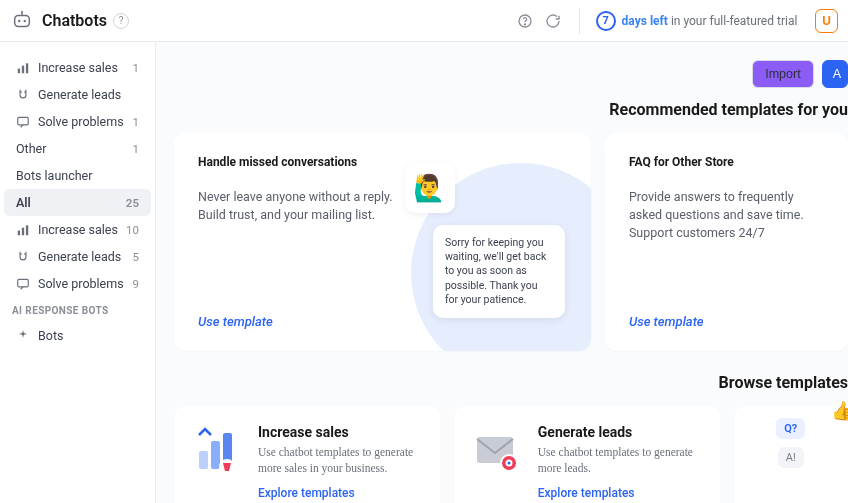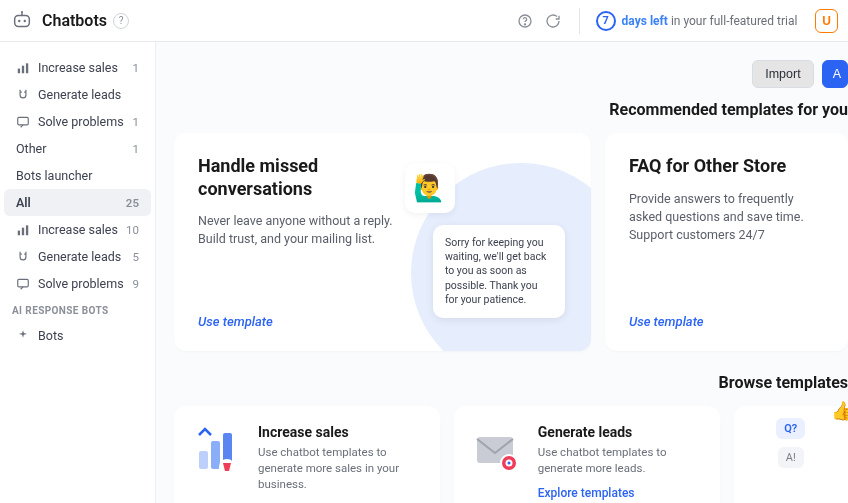--- a/index.html
+++ b/index.html
@@ -71,36 +71,36 @@
   .side-count { font-size: 11.5px; color: #8a8f98; }
   .side-icon { width: 14px; height: 14px; display: inline-flex; align-items: center; justify-content: center; color: #6a6f7a; }
 
   .content { flex: 1; overflow: hidden; position: relative; padding: 18px 0 0 18px; }
   .toolbar {
     position: absolute; top: 18px; right: 0;
     display: flex; gap: 8px; align-items: center;
   }
   .btn {
     border-radius: 6px; padding: 6px 12px; font-size: 12.5px; font-weight: 500;
-    cursor: pointer; border: 1px solid #d9dce2; background: #e5e5e5; color: #2b2f38;
+    cursor: pointer; border: 1px solid #d9dce2; background: #8b5cf6; color: #2b2f38;
   }
   .btn.primary { background: #2b63f3; border-color: #2b63f3; color: #fff; padding: 6px 6px 6px 10px; }
 
   h2.sect { font-size: 16px; font-weight: 700; margin: 44px 0 14px 0; text-align: right; }
   h2.sect.first { margin-top: 40px; }
 
   .cards-row { display: flex; gap: 14px; }
   .tpl-card {
     background: #fff; border-radius: 12px; padding: 22px 24px;
     width: 430px; height: 218px;
     position: relative; overflow: hidden;
     box-shadow: 0 1px 2px rgba(16,20,30,0.03);
   }
   .tpl-card.secondary { width: 250px; }
-  .tpl-title { font-size: 18px; font-weight: 700; line-height: 1.25; margin-bottom: 12px; max-width: 200px; }
+  .tpl-title { font-size: 12px; font-weight: 700; line-height: 1.25; margin-bottom: 18px; max-width: 200px; }
   .tpl-desc { font-size: 12.5px; color: #5a5f6a; line-height: 1.45; max-width: 200px; }
   .tpl-link { position: absolute; bottom: 22px; left: 24px; font-size: 13px; color: #2b63f3; font-weight: 500; cursor: pointer; font-style: italic; }
 
   .blob {
     position: absolute; right: -40px; top: 30px;
     width: 220px; height: 220px; border-radius: 50%;
     background: #e6edfd;
     z-index: 0;
   }
   .emoji-card {
@@ -121,21 +121,21 @@
   .browse-row { display: flex; gap: 14px; }
   .browse-card {
     background: #fff; border-radius: 12px; padding: 18px 18px 18px 16px;
     width: 280px; display: flex; gap: 14px;
     box-shadow: 0 1px 2px rgba(16,20,30,0.03);
   }
   .browse-card.narrow { width: 120px; flex-direction: column; align-items: center; gap: 8px; padding: 12px; position: relative; }
   .browse-illus { width: 54px; height: 54px; display: flex; align-items: center; justify-content: center; flex-shrink: 0; }
   .browse-body { display: flex; flex-direction: column; }
   .browse-title { font-size: 14px; font-weight: 700; margin-bottom: 4px; }
-  .browse-desc { font-size: 11.5px; color: #6a6f7a; line-height: 1.4; }
+  .browse-desc { font-size: 11.5px; color: #6a6f7a; line-height: 1.4; font-family: Liberation Serif, serif; }
   .browse-link { font-size: 12px; color: #2b63f3; font-weight: 500; margin-top: 10px; cursor: pointer; }
   .ai-chip { font-size: 11px; color: #7a7f8a; background: #f2f4f8; border-radius: 6px; padding: 4px 8px; }
   .ai-chip.blue { color: #2b63f3; background: #eaf0ff; font-weight: 600; }
   .thumb-emoji { position: absolute; top: -6px; right: -6px; font-size: 18px; }
 </style>
 </head>
 <body>
 
 <div class="topbar">
   <span class="logo-icon">

